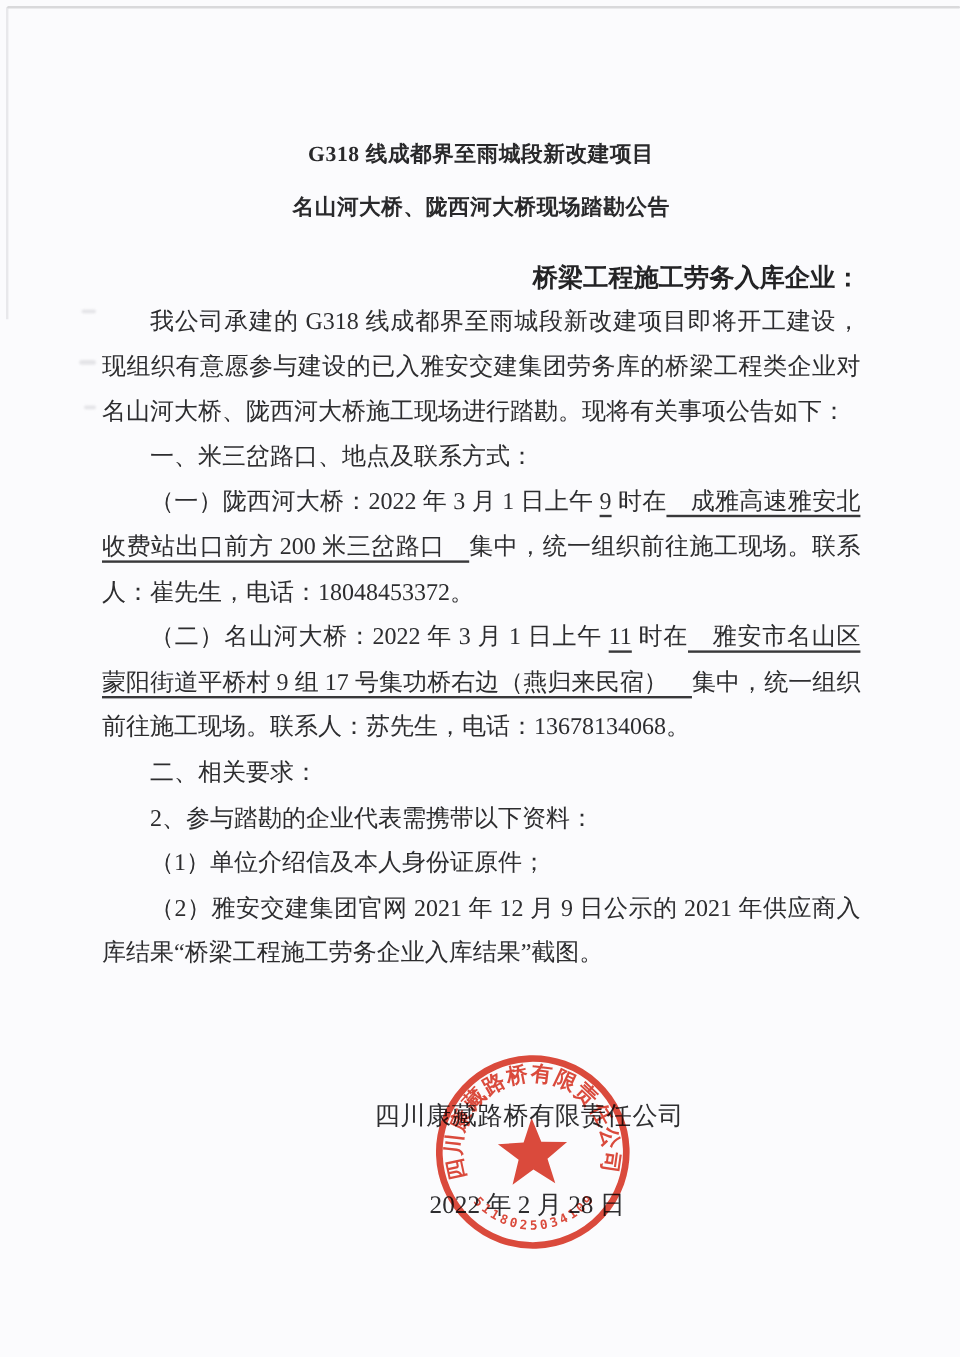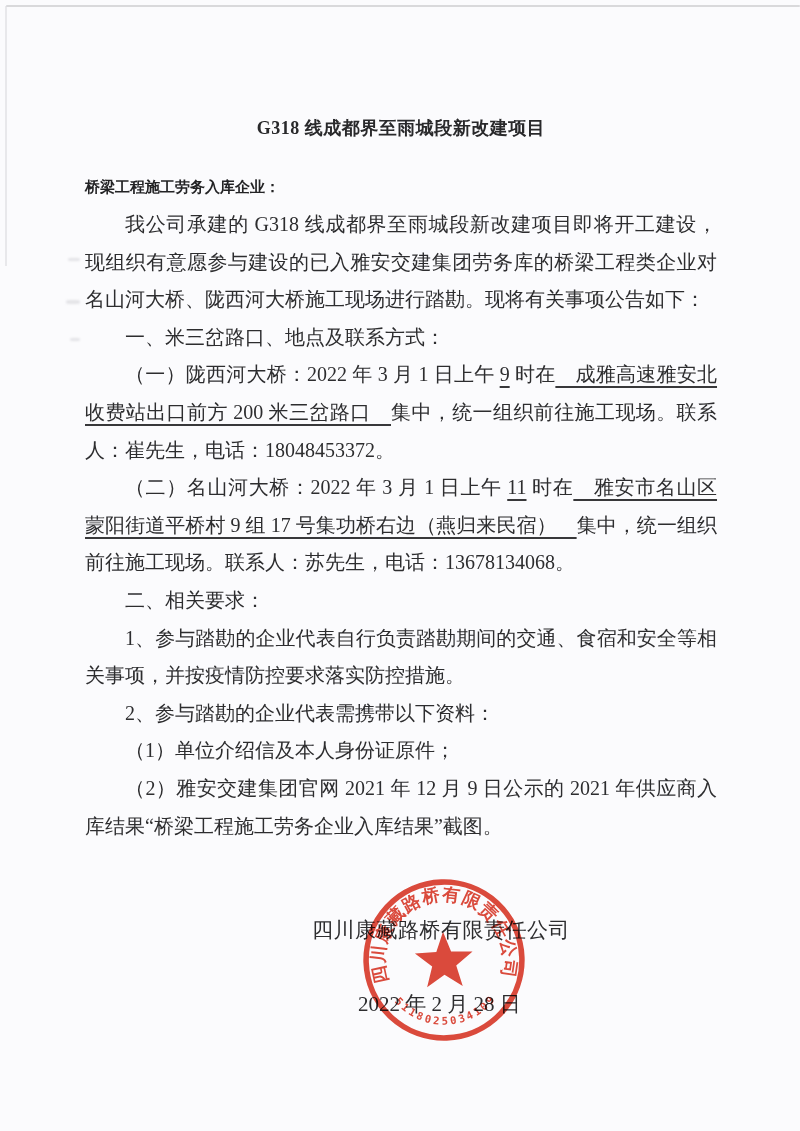--- a/index.html
+++ b/index.html
@@ -30,22 +30,22 @@
   .smudge-c { left:70px; top:338px; width:10px; height:3px; }
 
   .content {
     position:absolute; left:85px; top:106px; width:632px;
   }
   .doc-title {
     margin:0; font-size:18px; font-weight:700; text-align:center;
     line-height:44px; color:#29292b; letter-spacing:.5px;
   }
   .salutation {
-    margin:18px 0 0 0; font-size:15px; font-weight:700;
-    line-height:38px; color:#232325;
+    margin:18px 0 0 0; font-size:21px; font-weight:700;
+    line-height:38px; color:#232325;text-align:right;
   }
   .para {
     margin:0; font-size:20px; line-height:37.6px;
     text-align:justify; text-indent:2em; color:#2d2d2f;
   }
   .u {
     text-decoration:underline;
     text-decoration-thickness:1.5px;
     text-underline-offset:5px;
     text-decoration-color:#38383a;
@@ -79,34 +79,34 @@
 <div class="page">
 
   <div class="scan-edge-top"></div>
   <div class="scan-edge-left"></div>
   <div class="scan-smudge smudge-a"></div>
   <div class="scan-smudge smudge-b"></div>
   <div class="scan-smudge smudge-c"></div>
 
   <div class="content">
     <h1 class="doc-title">G318 线成都界至雨城段新改建项目</h1>
+    <h1 class="doc-title">名山河大桥、陇西河大桥现场踏勘公告</h1>
 
     <p class="salutation">桥梁工程施工劳务入库企业：</p>
 
     <p class="para">我公司承建的 G318 线成都界至雨城段新改建项目即将开工建设，现组织有意愿参与建设的已入雅安交建集团劳务库的桥梁工程类企业对名山河大桥、陇西河大桥施工现场进行踏勘。现将有关事项公告如下：</p>
 
     <p class="para">一、米三岔路口、地点及联系方式：</p>
 
     <p class="para"><span>（一）陇西河大桥：2022 年 3 月 1 日上午 </span><span class="u">9</span><span> 时在</span><span class="u">　成雅高速雅安北收费站出口前方 200 米三岔路口　</span><span>集中，统一组织前往施工现场。联系人：崔先生，电话：18048453372。</span></p>
 
     <p class="para"><span>（二）名山河大桥：2022 年 3 月 1 日上午 </span><span class="u">11</span><span> 时在</span><span class="u">　雅安市名山区蒙阳街道平桥村 9 组 17 号集功桥右边（燕归来民宿）　</span><span>集中，统一组织前往施工现场。联系人：苏先生，电话：13678134068。</span></p>
 
     <p class="para">二、相关要求：</p>
 
-    <p class="para">1、参与踏勘的企业代表自行负责踏勘期间的交通、食宿和安全等相关事项，并按疫情防控要求落实防控措施。</p>
 
     <p class="para">2、参与踏勘的企业代表需携带以下资料：</p>
 
     <p class="para">（1）单位介绍信及本人身份证原件；</p>
 
     <p class="para">（2）雅安交建集团官网 2021 年 12 月 9 日公示的 2021 年供应商入库结果“桥梁工程施工劳务企业入库结果”截图。</p>
   </div>
 
   <div class="sig-company">四川康藏路桥有限责任公司</div>
   <div class="sig-date">2022 年 2 月 28 日</div>

